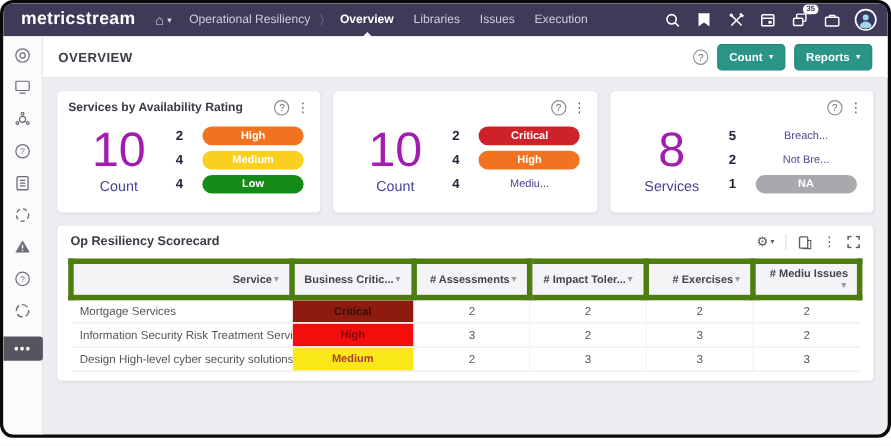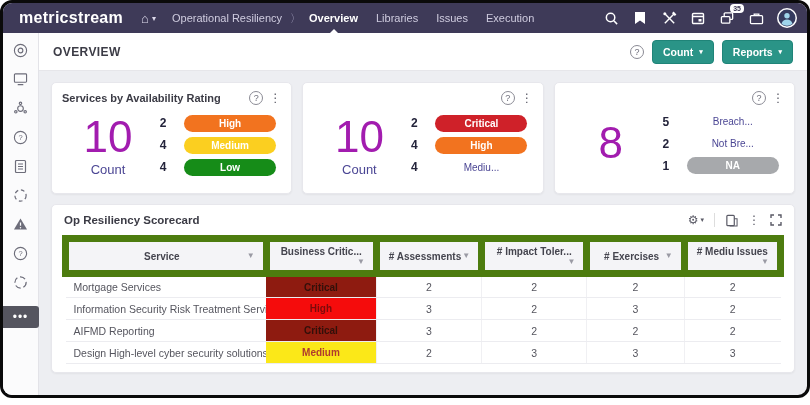--- a/index.html
+++ b/index.html
@@ -56,21 +56,21 @@
   .pill.text-only { font-weight:normal; }
 
   
   .panel { margin:2px 12px 10px; background:#fff; border:1px solid #e7e7ec; border-radius:5px; box-shadow:0 1px 2px rgba(0,0,0,.05); }
   .panel-head { height:30px; display:flex; align-items:center; padding:2px 12px; }
   .panel-title { font-size:11.5px; font-weight:bold; color:#3b3b45; }
   .panel-tools { margin-left:auto; display:flex; align-items:center; gap:10px; color:#5a5a66; }
   .pt-icon { display:flex; align-items:center; gap:2px; font-size:12px; cursor:pointer; }
   .pt-sep { width:1px; height:14px; background:#ddd; }
   table.grid { width:calc(100% - 20px); margin:0 10px 8px; border-collapse:collapse; table-layout:fixed; }
-  .grid th { background:#f4f4f7; border:7px solid #4d7c0f; font-size:10px; color:#44444e; font-weight:bold; padding:4px 8px; text-align:center; white-space:nowrap; overflow:hidden; }
+  .grid th { background:#f4f4f7; border:5px solid #4d7c0f; font-size:10px; color:#44444e; font-weight:bold; padding:4px 8px; text-align:right; white-space:nowrap; overflow:hidden; }
   .grid th .sort { float:right; color:#9a9aa4; font-size:8px; cursor:pointer; }
   .grid td { border-bottom:1px solid #ececf0; font-size:10.5px; color:#55555e; padding:4px 8px; white-space:nowrap; overflow:hidden; height:22px; }
   .grid td.num { text-align:center; border-left:1px solid #f0f0f3; }
   .grid td.crit-cell { padding:0; }
   .crit-box { height:100%; display:flex; align-items:center; justify-content:center; font-size:10px; font-weight:bold; }
   .col-service{width:200px}.col-crit{width:110px}.col-a{width:105px}.col-b{width:105px}.col-c{width:97px}.col-d{width:96px}
 </style>
 </head>
 <body>
 
@@ -284,20 +284,21 @@
       <div class="card">
         <div class="card-head">
           <span class="card-head-right">
             <span class="help-circle">?</span>
             <span class="kebab">⋮</span>
           </span>
         </div>
         <div class="card-body">
           <div class="big-stat">
             <div class="big-num">8</div>
+            <div class="big-label">Services</div>
           </div>
           <div class="stat-rows">
             <div class="stat-row">
               <span class="stat-val">5</span>
               <span class="pill text-only" style="background-color: transparent; color: rgb(75, 70, 148);">Breach...</span>
             </div>
             <div class="stat-row">
               <span class="stat-val">2</span>
               <span class="pill text-only" style="background-color: transparent; color: rgb(75, 70, 148);">Not Bre...</span>
             </div>
@@ -368,30 +369,20 @@
             <td>Information Security Risk Treatment Service</td>
             <td class="crit-cell">
                 <div class="crit-box" style="background-color: rgb(245, 12, 12); color: rgb(124, 11, 11);">High</div>
               </td>
             <td class="num">3</td>
             <td class="num">2</td>
             <td class="num">3</td>
             <td class="num">2</td>
           </tr>
           <tr>
-            <td>AIFMD Reporting</td>
-            <td class="crit-cell">
-                <div class="crit-box" style="background-color: rgb(142, 27, 16); color: rgb(51, 16, 10);">Critical</div>
-              </td>
-            <td class="num">3</td>
-            <td class="num">2</td>
-            <td class="num">2</td>
-            <td class="num">2</td>
-          </tr>
-          <tr>
             <td>Design High-level cyber security solutions</td>
             <td class="crit-cell">
                 <div class="crit-box" style="background-color: rgb(251, 232, 24); color: rgb(176, 58, 46);">Medium</div>
               </td>
             <td class="num">2</td>
             <td class="num">3</td>
             <td class="num">3</td>
             <td class="num">3</td>
           </tr>
         </tbody>

